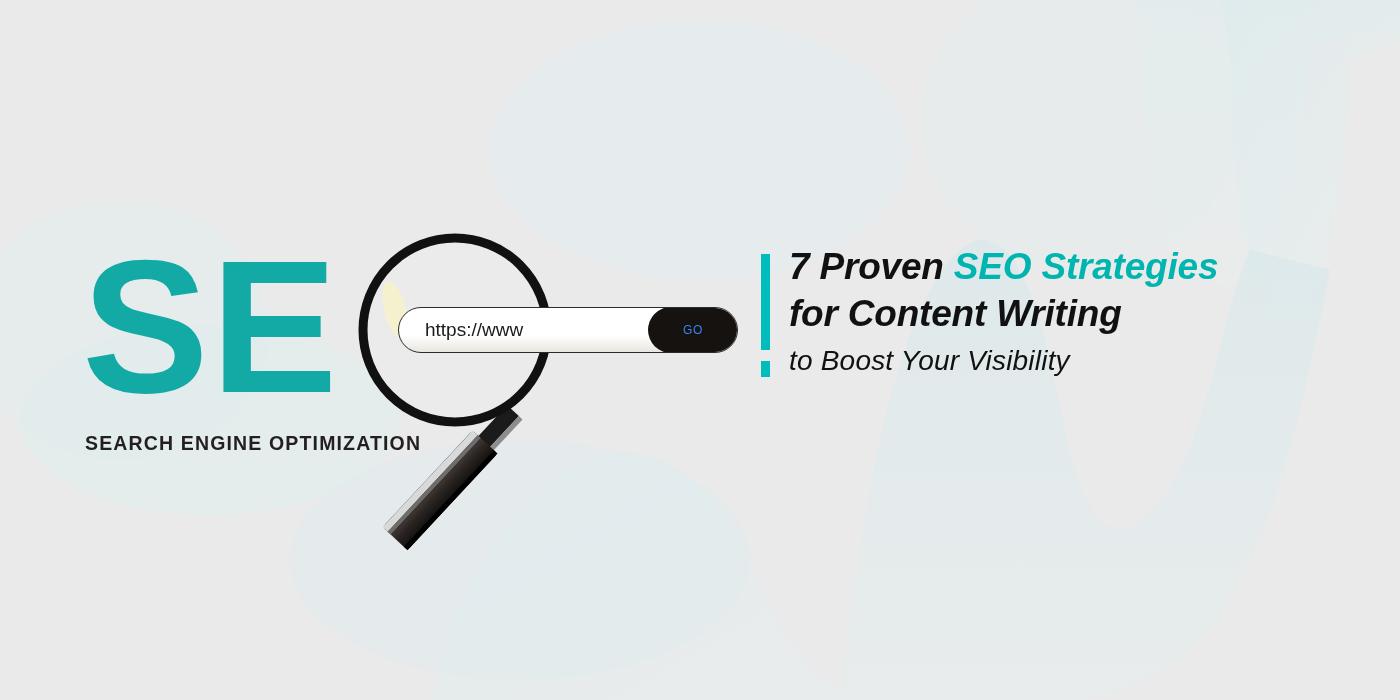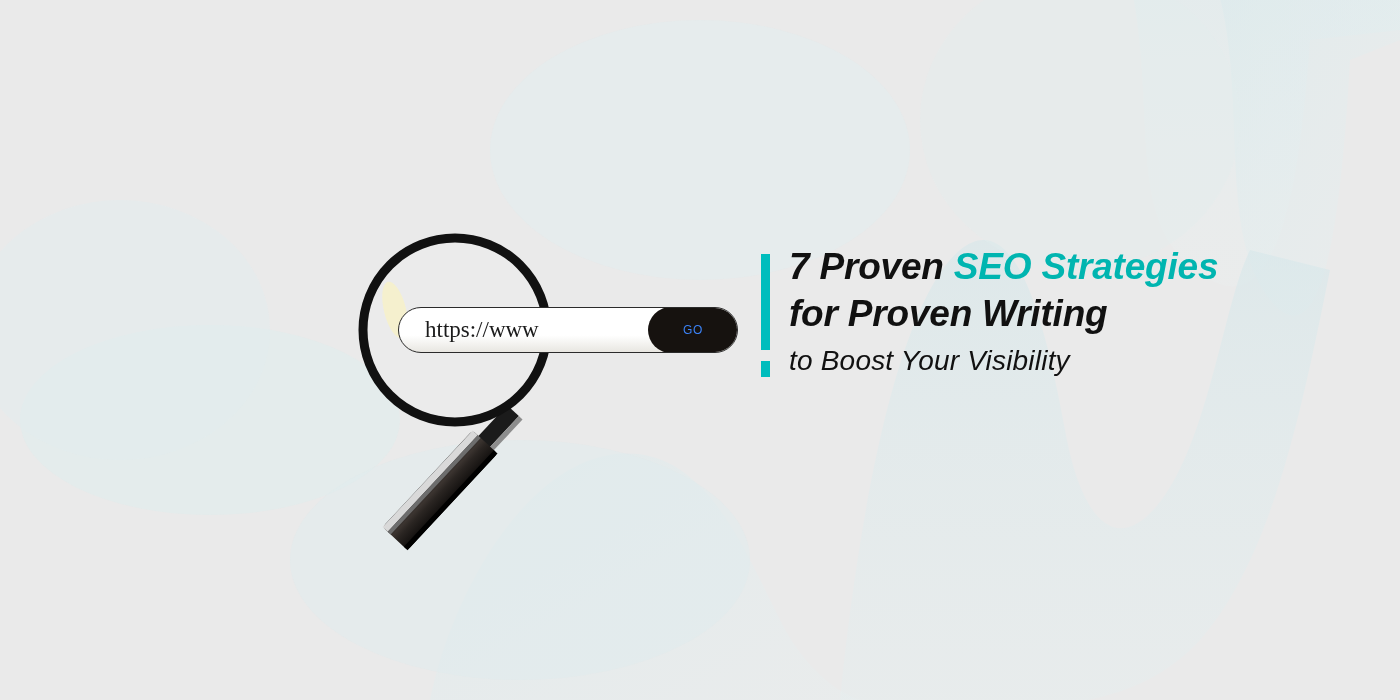--- a/index.html
+++ b/index.html
@@ -80,22 +80,22 @@
     background: linear-gradient(180deg,#ffffff 0%,#ffffff 62%,#e8e6e1 100%);
     border: 1.6px solid #2b2b2b;
     box-sizing: border-box;
     overflow: hidden;
   }
   #search-url {
     position: absolute;
     left: 26px;
     top: 50%;
     transform: translateY(-50%);
-    font-family: Liberation Serif, serif;
-    font-size: 23px;
+    font-family: Liberation Sans, sans-serif;
+    font-size: 19px;
     color: #1b1b1b;
     white-space: nowrap;
   }
   #go-button {
     position: absolute;
     right: -1px;
     top: -1px;
     width: 90px;
     height: 46px;
     border-radius: 23px;
@@ -180,20 +180,24 @@
              C800 660, 830 690, 860 700 Z" fill="url(#waveB)" opacity="0.75"></path>
 
     <ellipse cx="210" cy="420" rx="190" ry="95" fill="#dfeced" opacity="0.55"></ellipse>
     <ellipse cx="120" cy="330" rx="150" ry="130" fill="#e2eef0" opacity="0.4"></ellipse>
 
     <ellipse cx="700" cy="150" rx="210" ry="130" fill="#e1edef" opacity="0.5"></ellipse>
     <ellipse cx="1080" cy="120" rx="160" ry="150" fill="#e3eeef" opacity="0.35"></ellipse>
     <ellipse cx="520" cy="560" rx="230" ry="120" fill="#e0ecee" opacity="0.5"></ellipse>
   </svg>
 
+  <div id="logo-block">
+    <div id="logo-letters">SE</div>
+    <div id="logo-subtitle">SEARCH ENGINE OPTIMIZATION</div>
+  </div>
 
   <svg id="magnifier" viewBox="0 0 420 360">
     <defs>
       <linearGradient id="handleGrad" x1="0" y1="0" x2="1" y2="0">
         <stop offset="0%" stop-color="#141414"></stop>
         <stop offset="38%" stop-color="#3b3430"></stop>
         <stop offset="55%" stop-color="#2a2522"></stop>
         <stop offset="100%" stop-color="#0d0b0a"></stop>
       </linearGradient>
     </defs>
@@ -224,17 +228,17 @@
     </div>
   </div>
 
   <div id="headline-accent"></div>
   <div id="headline-accent-dot"></div>
 
   <div id="headline">
     <div class="headline-line bold">
       <span>7 Proven </span><span class="accent-text">SEO Strategies</span>
     </div>
-    <div class="headline-line bold">for Proven Writing</div>
+    <div class="headline-line bold">for Content Writing</div>
     <div class="headline-line light">to Boost Your Visibility</div>
   </div>
 
 </div>
 
 </body></html>

